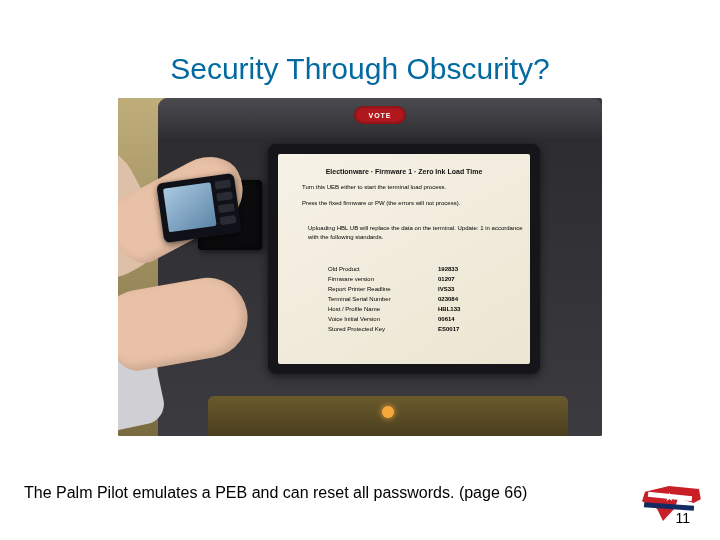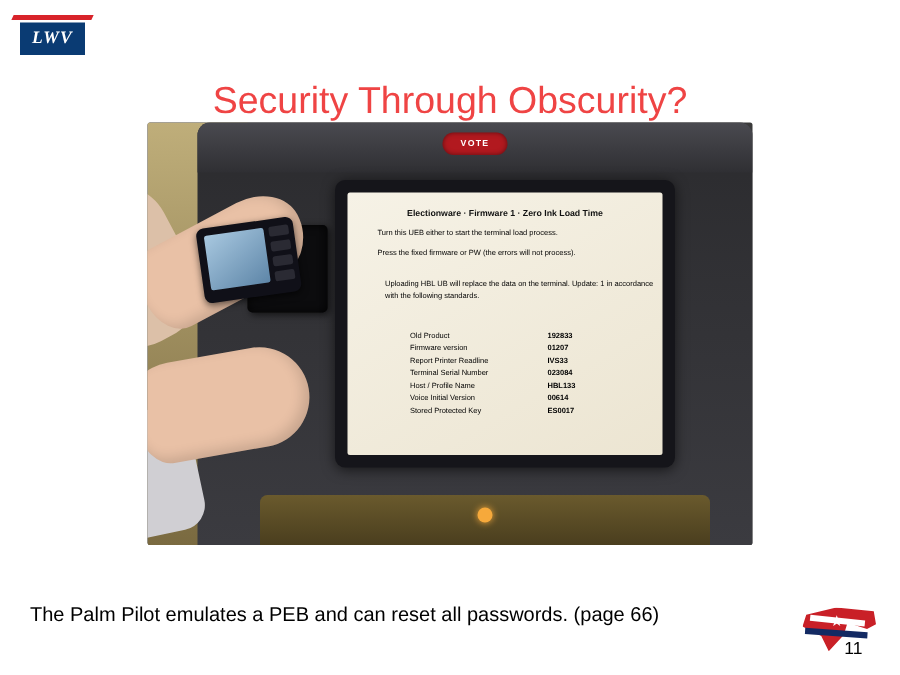--- a/index.html
+++ b/index.html
@@ -6,21 +6,21 @@
   html, body { width: 720px; height: 540px; background: #fff; font-family: Arial, Helvetica, sans-serif; overflow: hidden; }
   .slide { position: relative; width: 720px; height: 540px; background: #fff; }
 
   
   .logo { position: absolute; top: 12px; left: 10px; width: 64px; height: 34px; }
   .logo-red { position: absolute; top: 0; left: 0; width: 64px; height: 4px; background: #d8232a; transform: skewX(-25deg); }
   .logo-box { position: absolute; top: 6px; left: 6px; width: 52px; height: 26px; background: #0a3b73; display: flex; align-items: center; justify-content: center; }
   .logo-text { color: #fff; font-family: Georgia, 'Times New Roman', serif; font-style: italic; font-weight: bold; font-size: 14px; letter-spacing: 1px; }
 
   
-  .title { position: absolute; top: 64px; left: 0; width: 720px; text-align: center; font-size: 30px; color: #ef4444; }
+  .title { position: absolute; top: 52px; left: 0; width: 720px; text-align: center; font-size: 30px; color: #0369a1; }
 
   
   .photo { position: absolute; top: 98px; left: 118px; width: 484px; height: 338px; background: #3a3a3a; border-radius: 2px; overflow: hidden; }
 
   
   .machine { position: absolute; top: 0; left: 40px; width: 444px; height: 338px; background: linear-gradient(180deg, #2b2b2e 0%, #3b3b40 100%); border-radius: 10px 10px 0 0; }
   .machine-top { position: absolute; top: 0; left: 0; width: 100%; height: 40px; background: linear-gradient(180deg, #4a4a50, #2f2f33); border-radius: 10px 10px 0 0; }
   .vote-btn { position: absolute; top: 8px; left: 50%; transform: translateX(-50%); width: 52px; height: 18px; background: #b2191f; border-radius: 9px; display:flex; align-items:center; justify-content:center; box-shadow: inset 0 0 4px rgba(0,0,0,0.5); }
   .vote-btn span { color:#fff; font-size:7px; font-weight:bold; letter-spacing:1px; }
 
@@ -66,26 +66,20 @@
   .sc-stripe2 { position:absolute; top:20px; left:8px; width:50px; height:5px; background:#132a63; transform: rotate(4deg); }
   .sc-star { position:absolute; top:6px; left:28px; color:#fff; font-size:12px; }
 
   .page-num { position:absolute; bottom:14px; right:30px; font-size:14px; color:#000; z-index:5; }
 </style>
 </head>
 <body>
 
 <div class="slide">
 
-  <div class="logo">
-    <div class="logo-red"></div>
-    <div class="logo-box">
-      <span class="logo-text">LWV</span>
-    </div>
-  </div>
 
   <div class="title">Security Through Obscurity?</div>
 
   <div class="photo">
     <div class="left-scene"></div>
     <div class="machine">
       <div class="machine-top">
         <div class="vote-btn">
             <span>VOTE</span>
           </div>

